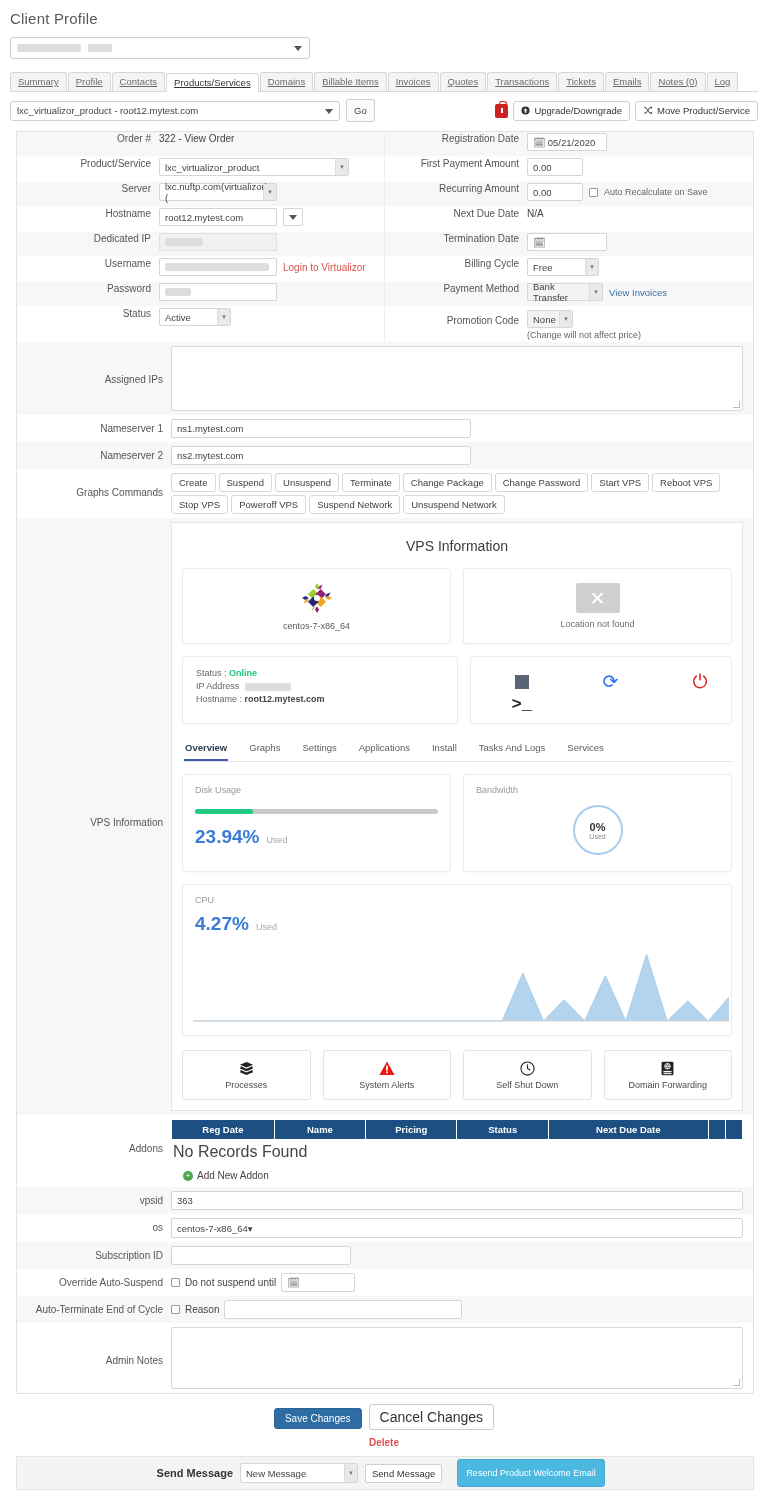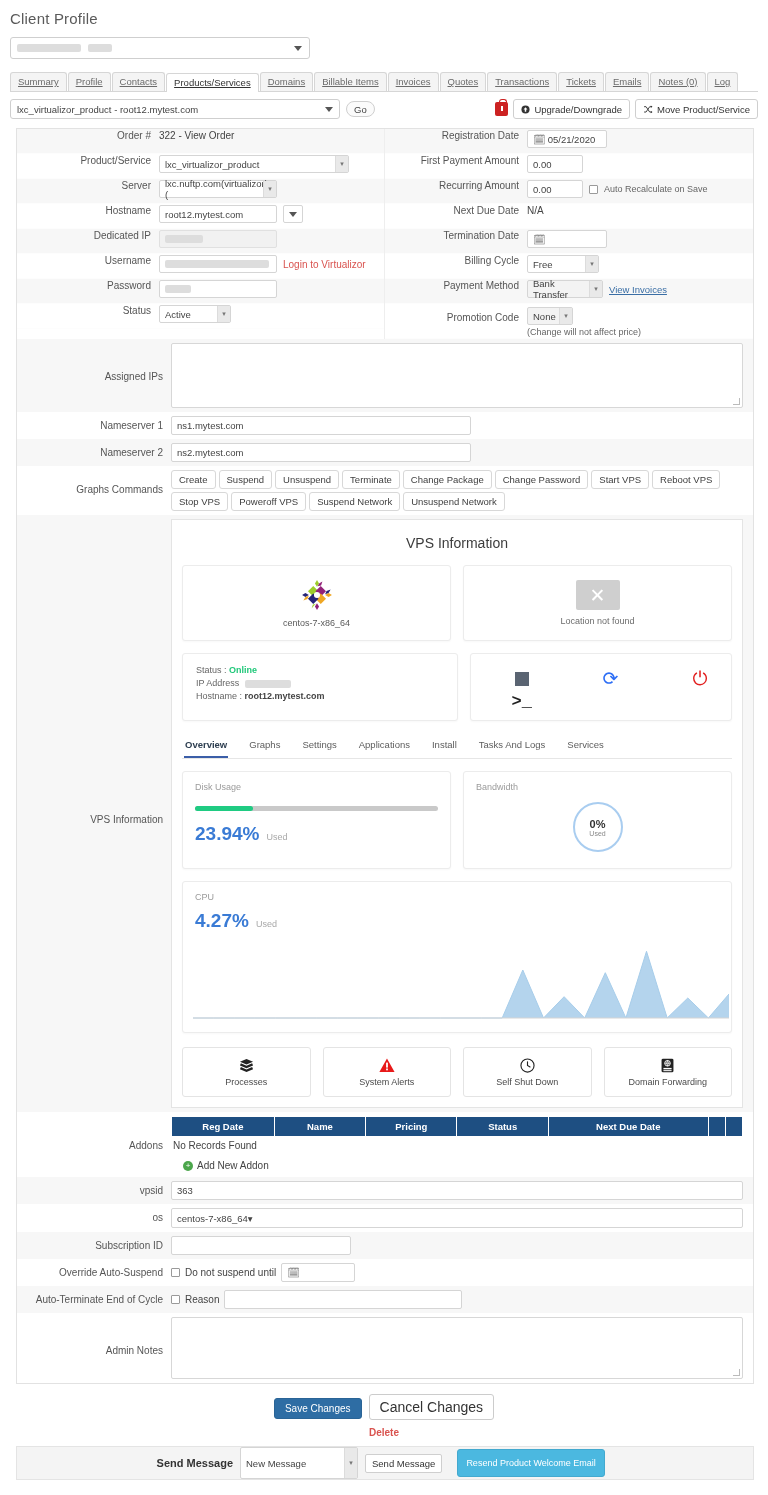--- a/index.html
+++ b/index.html
@@ -48,22 +48,22 @@
   .servicebar {
     margin:7px 0 0 10px; width:748px; display:flex; align-items:center;
   }
   .svc-select {
     width:330px; height:20px; border:1px solid #cfcfcf; border-radius:3px;
     background:#fff; display:flex; align-items:center; padding:0 16px 0 6px;
     font-size:9.5px; color:#444; position:relative;
   }
   .svc-select .caret-down { right:6px; }
   .go-btn {
-    margin-left:6px; height:16px; min-width:26px; border:1px solid #cfcfcf;
-    border-radius:10px; background:#fbfbfb; font-size:9.5px; color:#444;
+    margin-left:6px; height:23px; min-width:26px; border:1px solid #cfcfcf;
+    border-radius:2px; background:#fbfbfb; font-size:9.5px; color:#444;
     display:flex; align-items:center; justify-content:center; padding:7px 7px; cursor:pointer;
   }
   .svc-right { margin-left:auto; display:flex; align-items:center; gap:5px; }
   .lock-icon {
     width:13px;height:14px;background:#cc2222;border-radius:2px;position:relative;
   }
   .lock-icon:before{
     content:"";position:absolute;left:3.5px;top:-3px;width:6px;height:6px;
     border:1.6px solid #cc2222;border-bottom:none;border-radius:3px 3px 0 0;
   }
@@ -101,21 +101,21 @@
     font-size:9.5px; color:#444; display:flex; align-items:center;
     padding:0 18px 0 5px; position:relative;
   }
   .sel .scar {
     position:absolute; right:0; top:0; bottom:0; width:13px; background:#e9e9e9;
     border-left:1px solid #dcdcdc; display:flex; align-items:center; justify-content:center;
     font-size:7px; color:#777;
   }
   .plain { font-size:10px; color:#444; }
   .link-red { color:#d9534f; font-size:10px; cursor:pointer; }
-  .link-blue { color:#3a6ea5; font-size:9.5px; cursor:pointer;text-decoration:underline; }
+  .link-blue { color:#3a6ea5; font-size:9.5px; cursor:pointer; }
   .cal-ico { font-size:10px; color:#666; margin-right:2px; }
   .cbx { width:9px;height:9px;border:1px solid #9a9a9a;background:#fff;border-radius:1px;flex:none; }
   .note-small { font-size:9px; color:#666; }
 
   
   .wrow { display:flex; align-items:flex-start; background:#f7f7f7; padding:4px 0; }
   .wrow.alt { background:#fff; }
   .wlabel { width:154px; text-align:right; padding-right:8px; font-size:10px; color:#555; flex:none; }
   .wctl { flex:1; padding-right:10px; }
   .ta {
@@ -194,21 +194,21 @@
     cursor:pointer;
   }
   .qlabel { font-size:9px; color:#4a4a4a; }
 
   
   .addons-table { width:100%; border-collapse:collapse; }
   .addons-table th {
     background:#1e4f82; color:#fff; font-size:9.5px; font-weight:700; padding:4px 2px;
     border:1px solid #ffffff; text-align:center;
   }
-  .norec { font-size:10px; color:#444; padding:3px 2px; }
+  .norec { font-size:16px; color:#444; padding:3px 2px; }
   .addnew { font-size:10px; color:#444; display:flex; align-items:center; gap:4px; padding:6px 0 2px 12px; cursor:pointer;}
   .plus-ic { width:10px;height:10px;border-radius:50%;background:#4ca64c;color:#fff;font-size:8px;line-height:10px;text-align:center;}
 
   .fullinp { width:100%; height:19px; }
   .selfull {
     width:100%; height:20px; border:1px solid #d5d5d5; background:#fff; border-radius:2px;
     font-size:9.5px; color:#444; display:flex; align-items:center; padding:0 18px 0 5px; position:relative;
   }
 
   
@@ -220,21 +220,21 @@
   .btn-default {
     display:inline-block; background:#fff; color:#333; border:1px solid #ccc;
     border-radius:3px; font-size:14px; padding:4px 10px; margin-left:4px; cursor:pointer;
   }
   .delete-link { color:#d9534f; font-size:10px; font-weight:700; text-align:center; padding-top:5px; cursor:pointer;}
   .sendbar {
     margin:8px 0 0 16px; width:738px; background:#f4f4f4; border:1px solid #e4e4e4;
     height:34px; display:flex; align-items:center; gap:7px;
   }
   .send-label { width:216px; text-align:right; font-size:11px; color:#333; font-weight:700; }
-  .msg-sel { width:118px; height:32px; }
+  .msg-sel { width:118px; height:20px; }
   .send-msg-btn {
     border:1px solid #cfcfcf; background:#fff; font-size:9.5px; color:#333; padding:3px 6px;
     border-radius:2px; cursor:pointer;
   }
   .resend-btn {
     background:#4bb8e0; border:1px solid #43a9cf; color:#fff; font-size:9px; padding:8px 8px;
     border-radius:3px; cursor:pointer; margin-left:8px;
   }
 </style>
 </head>

